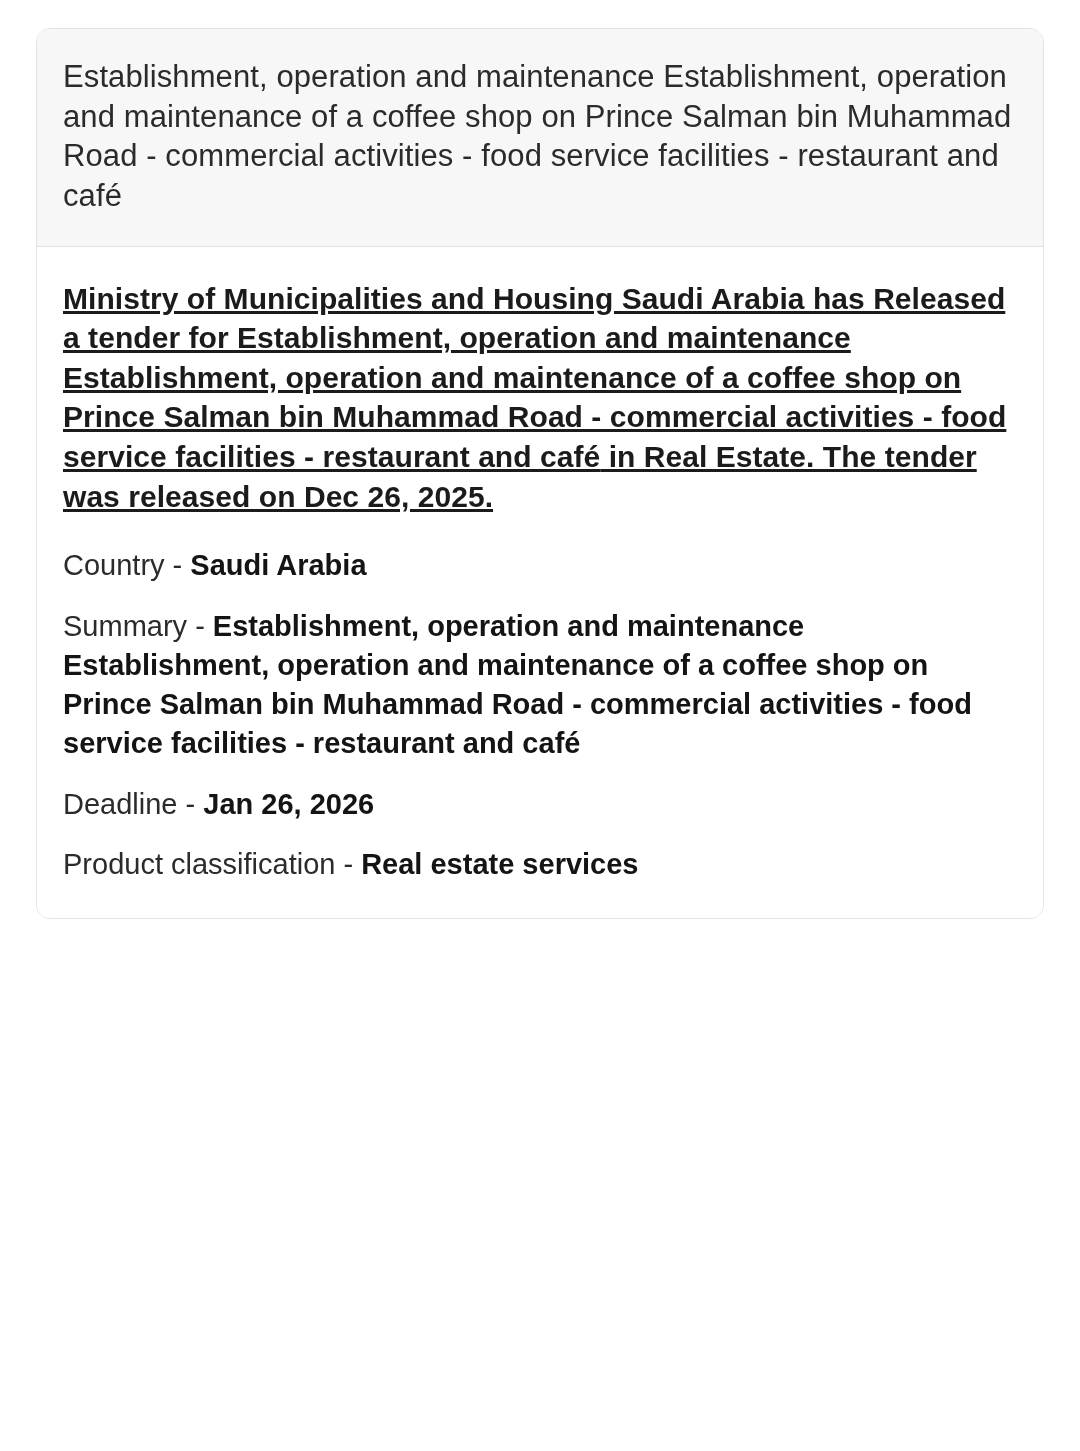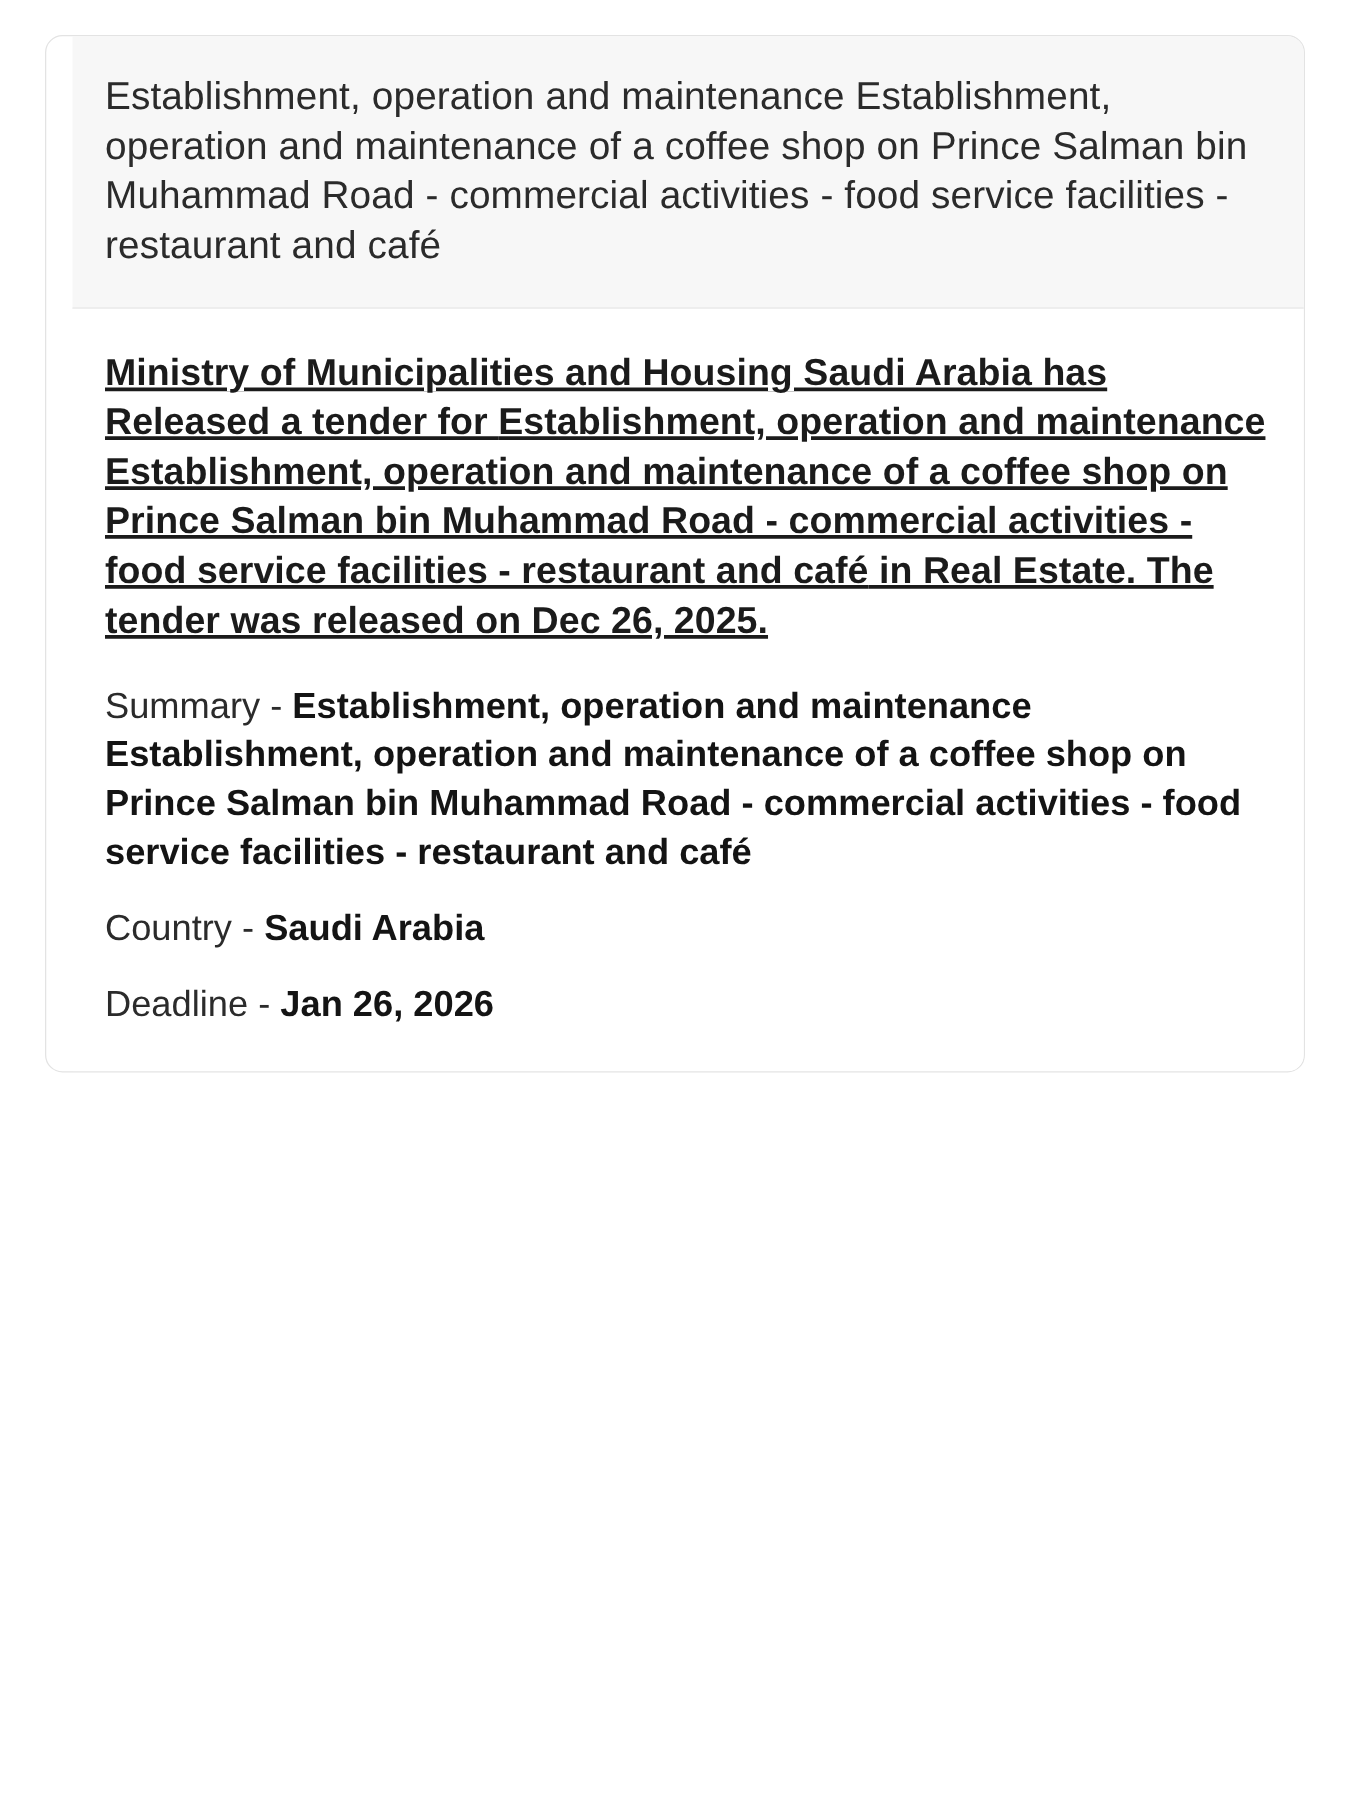--- a/index.html
+++ b/index.html
@@ -19,21 +19,20 @@
     box-sizing: border-box;
     padding: 28px 36px 36px 36px;
     background: #ffffff;
   }
   .card {
     border: 1px solid #e3e3e3;
     border-radius: 14px;
     overflow: hidden;
     background: #ffffff;
     box-shadow: 0 0 0 0 rgba(0,0,0,0);
-    padding-left: 21px;
   }
   .card-header {
     background: #f7f7f7;
     border-bottom: 1px solid #e3e3e3;
     padding: 28px 26px 30px 26px;
   }
   .card-header .title {
     font-size: 31px;
     line-height: 1.28;
     font-weight: 400;
@@ -90,29 +89,32 @@
     <div class="card-header">
       <div class="title">Establishment, operation and maintenance Establishment, operation and maintenance of a coffee shop on Prince Salman bin Muhammad Road - commercial activities - food service facilities - restaurant and café</div>
     </div>
 
     <div class="card-body">
 
       <p class="lede">
         <span class="normal">Ministry of Municipalities and Housing Saudi Arabia has Released a tender for </span><span class="normal">Establishment, operation and maintenance Establishment, operation and maintenance of a coffee shop on Prince Salman bin Muhammad Road - commercial activities - food service facilities - restaurant and café</span><span class="tail"> in Real Estate. The tender was released on Dec 26, 2025.</span>
       </p>
 
+      <p class="field">
+        <span class="label">Country - </span><span class="value">Saudi Arabia</span>
+      </p>
+
       <p class="field summary">
         <span class="label">Summary - </span><span class="value">Establishment, operation and maintenance Establishment, operation and maintenance of a coffee shop on Prince Salman bin Muhammad Road - commercial activities - food service facilities - restaurant and café</span>
-      </p>
-
-      <p class="field">
-        <span class="label">Country - </span><span class="value">Saudi Arabia</span>
       </p>
 
       <p class="field">
         <span class="label">Deadline - </span><span class="value">Jan 26, 2026</span>
       </p>
 
 
+      <p class="field">
+        <span class="label">Product classification - </span><span class="value">Real estate services</span>
+      </p>
 
     </div>
   </div>
 </div>
 
 </body></html>

